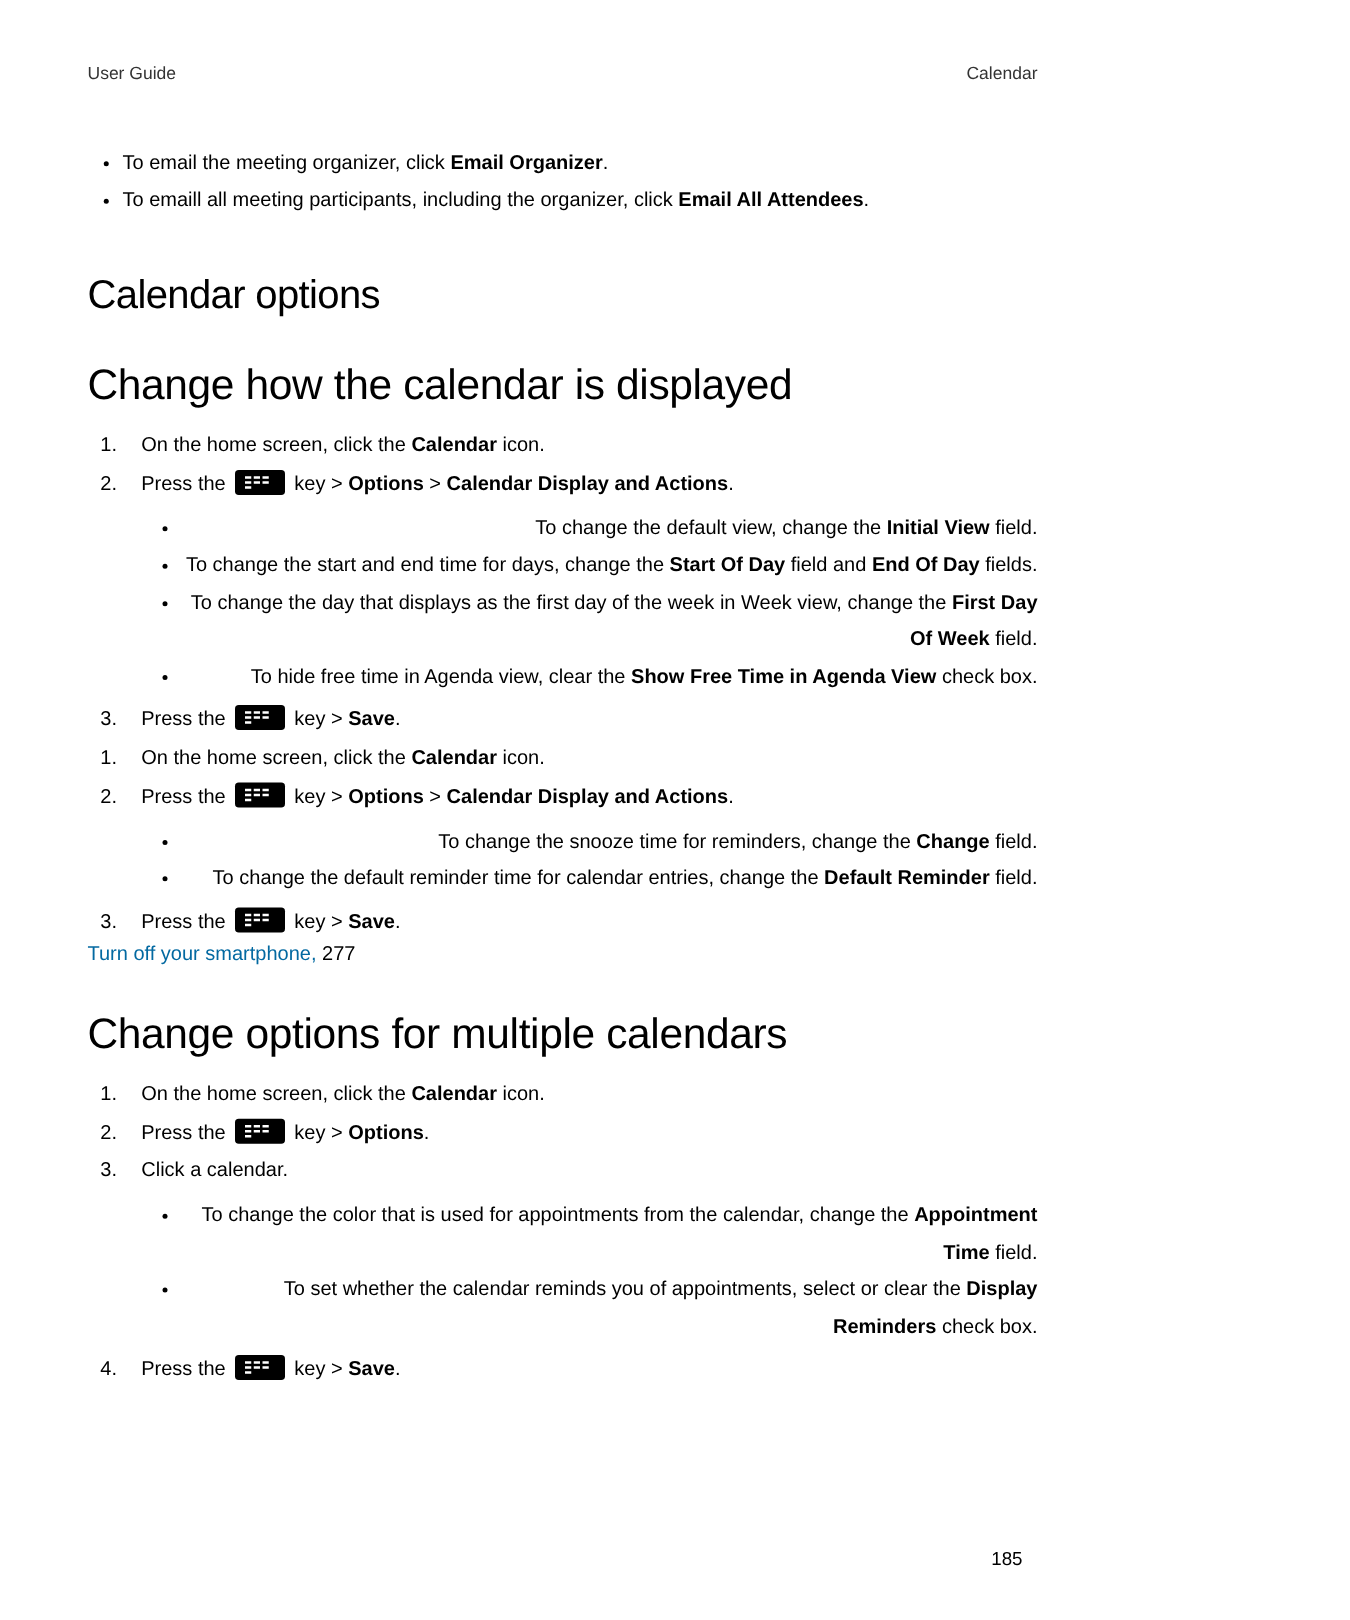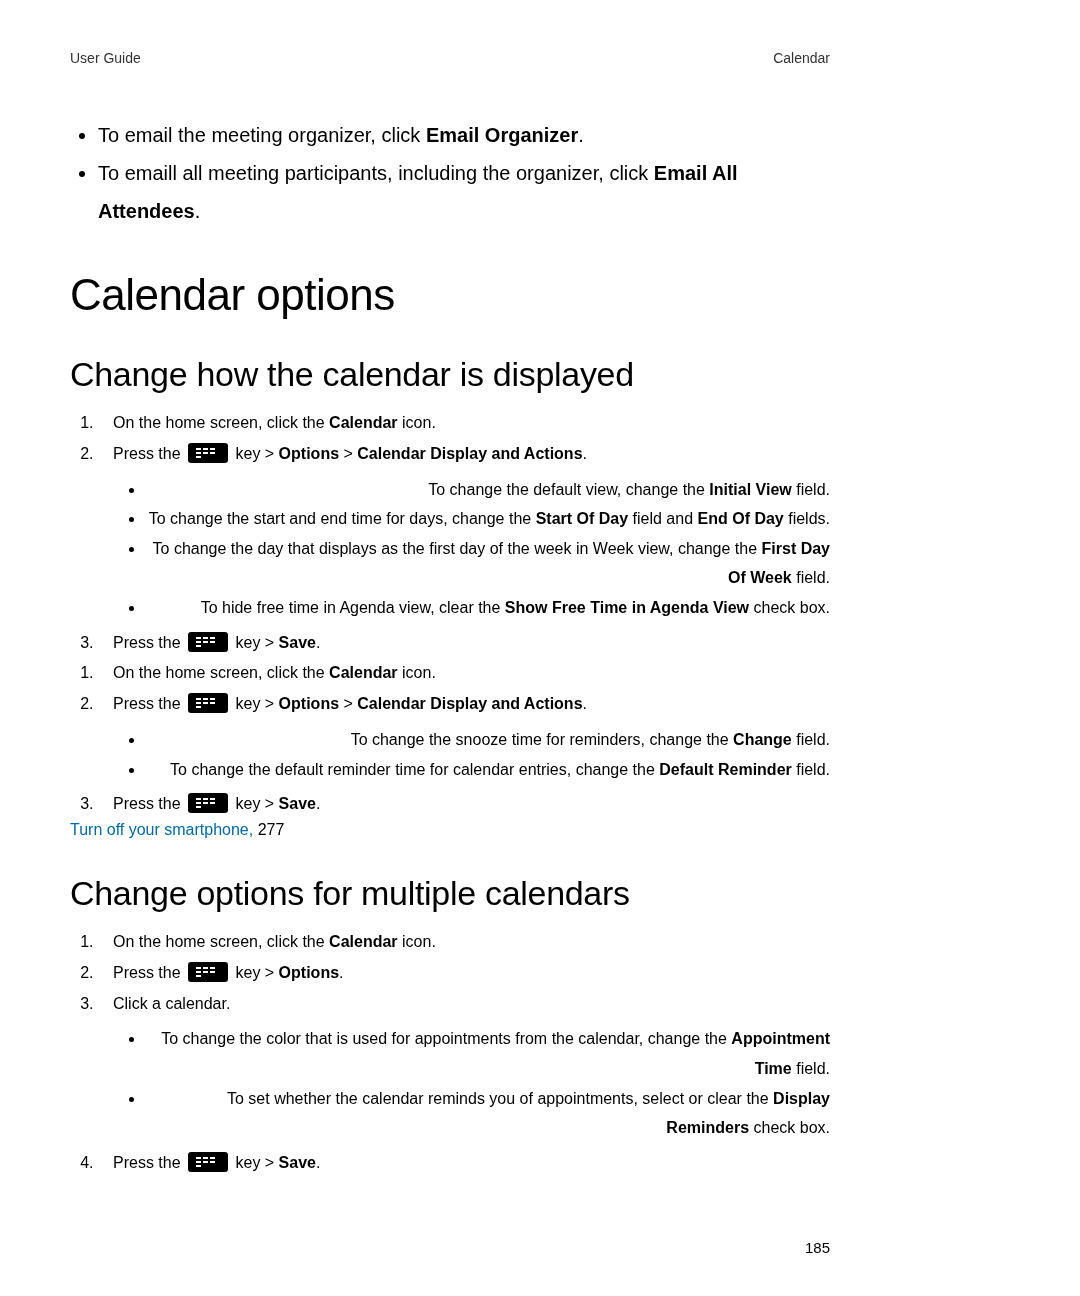--- a/index.html
+++ b/index.html
@@ -22,26 +22,26 @@
     font-size: 14px;
     color: #333;
     margin-bottom: 50px;
   }
   .top-bullets {
     list-style: disc;
     padding-left: 28px;
     margin: 0 0 40px 0;
   }
   .top-bullets li {
-    font-size: 20px;
+    font-size: 16px;
     line-height: 1.9;
     color: #000;
   }
   h1 {
-    font-size: 44px;
+    font-size: 32px;
     font-weight: 400;
     margin: 30px 0 30px 0;
     letter-spacing: -0.5px;
   }
   h2 {
     font-size: 34px;
     font-weight: 400;
     margin: 35px 0 15px 0;
     letter-spacing: -0.3px;
   }
@@ -94,21 +94,21 @@
     font-size: 16px;
     margin-top: 18px;
   }
   .link {
     color: #0369a1;
     text-decoration: none;
   }
   .page-number {
     position: absolute;
     bottom: 40px;
-    right: 70px;
+    right: 82px;
     font-size: 15px;
   }
 </style>
 </head>
 <body>
 
 <div class="page">
 
   <div class="header">
     <span>User Guide</span>

